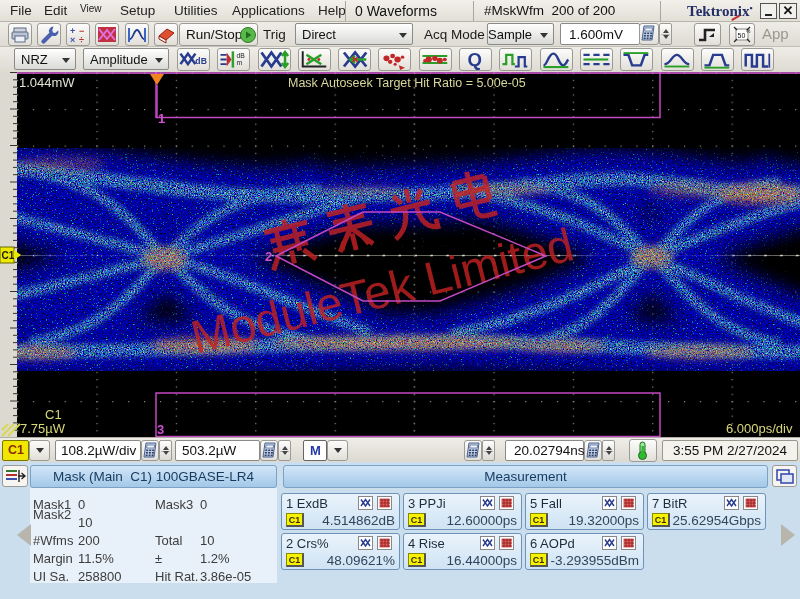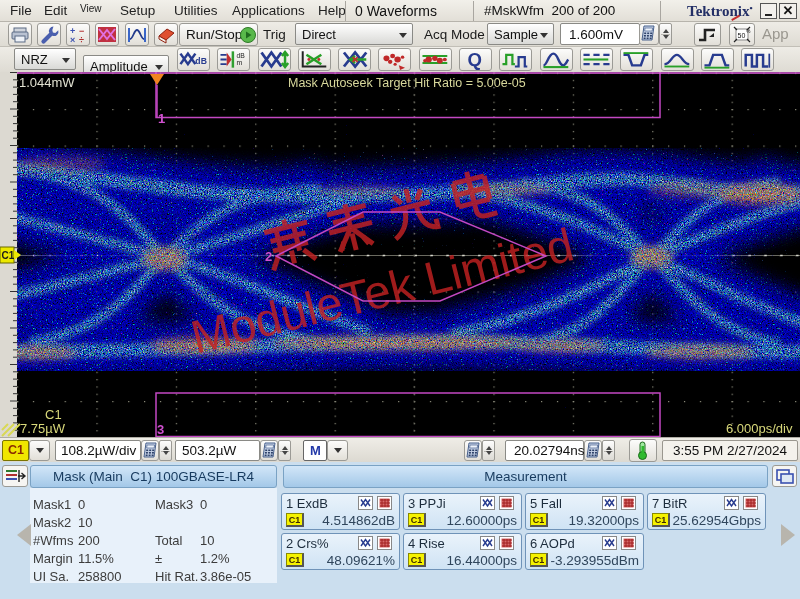--- a/index.html
+++ b/index.html
@@ -72,21 +72,21 @@
           <path d="M6 4.5 L11.5 8 L6 11.5 Z" fill="#1f6a1f"></path>
         </svg>
       </div>
 <div class="lbl" style="left:263px;top:5px;">Trig</div>
 <div class="dd" style="left:295px;top:1px;width:118px;height:22px;">
         <span style="position:absolute;left:6px;top:3px;">Direct</span>
         <span class="ar"></span>
       </div>
 <div class="lbl" style="left:424px;top:5px;">Acq Mode</div>
 <div class="dd" style="left:487px;top:1px;width:67px;height:22px;">
-        <span style="position:absolute;left:6px;top:3px;">Sample</span>
+        <span style="position:absolute;left:0;top:3px;">Sample</span>
         <span class="ar"></span>
       </div>
 <div class="fld" style="left:560px;top:1px;width:80px;height:22px;">
         <span style="position:absolute;left:8px;top:3px;">1.600mV</span>
       </div>
 <div class="btn" style="left:639px;top:1px;width:20px;height:22px;"><svg width="16" height="18" viewBox="0 0 16 18">
           <path d="M4 2 L14 2 L12 16 L2 16 Z" fill="#c8d4e8" stroke="#47608c"></path>
           <path d="M5 4 L12.6 4 L12.2 7 L4.7 7 Z" fill="#eef4fc" stroke="#47608c" stroke-width="0.7"></path>
           <g fill="#2c4068">
             <rect x="4.2" y="8.5" width="2" height="1.6"></rect>
@@ -115,21 +115,21 @@
             <path d="M4 3 l3 3 M20 3 l-3 3 M4 18 l3 -3 M20 18 l-3 -3"></path>
           </g>
         </svg></div>
 <div class="abs" style="left:762px;top:3px;font-size:15px;color:#9a978f;">App</div>
 </div>
 <div class="abs" style="left:0;top:47px;width:800px;height:25px;background:linear-gradient(#eeece6,#dedbd3);">
 <div class="dd" style="left:14px;top:1px;width:62px;height:22px;">
         <span style="position:absolute;left:6px;top:3px;">NRZ</span>
         <span class="ar"></span>
       </div>
-<div class="dd" style="left:83px;top:1px;width:86px;height:22px;margin-top:7px;">
+<div class="dd" style="left:83px;top:1px;width:86px;height:22px;">
         <span style="position:absolute;left:6px;top:3px;">Amplitude</span>
         <span class="ar"></span>
       </div>
 <div class="btn" style="left:177px;top:1px;width:33px;height:23px;"><svg width="31" height="21" viewBox="0 0 25 18" preserveAspectRatio="none">
           <path d="M2 4 L8 13 L14 4 M2 13 L8 4 L14 13" stroke="#273b8f" stroke-width="2" fill="none"></path>
           <text x="14" y="13" font-size="7" font-weight="bold" fill="#273b8f">dB</text>
         </svg></div>
 <div class="btn" style="left:217px;top:1px;width:33px;height:23px;"><svg width="31" height="21" viewBox="0 0 25 18" preserveAspectRatio="none">
           <path d="M2 5 h5 M2 9 h5 M2 13 h5" stroke="#273b8f" stroke-width="1.6"></path>
           <path d="M7 3 L11 9 L7 15 Z" fill="#c03030"></path>
@@ -571,21 +571,21 @@
             <path d="M3 13 H14" stroke="#3a50b0"></path>
           </g>
           <path d="M16 4 V16 M15 10 L21 10 M18.5 7 L22 10 L18.5 13" stroke="#222" stroke-width="1.4" fill="none"></path>
         </svg></div>
 <div class="abs" style="left:30px;top:3px;width:247px;height:23px;background:linear-gradient(#d2e6f8,#a3c8e8);border:1px solid #7aa2c4;border-radius:3px;text-align:center;font-size:13.5px;color:#173a5e;line-height:22px;">Mask (Main&nbsp; C1) 100GBASE-LR4</div>
 <div class="abs" style="left:30px;top:26px;width:247px;height:95px;background:#e8f1fa;"></div>
 <div class="abs" style="left:33px;top:35px;font-size:13px;color:#3c3c3c;">Mask1</div>
 <div class="abs" style="left:78px;top:35px;font-size:13px;color:#3c3c3c;">0</div>
 <div class="abs" style="left:155px;top:35px;font-size:13px;color:#3c3c3c;">Mask3</div>
 <div class="abs" style="left:200px;top:35px;font-size:13px;color:#3c3c3c;">0</div>
-<div class="abs" style="left:33px;top:53px;font-size:13px;color:#3c3c3c;">Mask2</div>
+<div class="abs" style="left:33px;top:45px;font-size:13px;color:#3c3c3c;">Mask2</div>
 <div class="abs" style="left:78px;top:53px;font-size:13px;color:#3c3c3c;">10</div>
 <div class="abs" style="left:33px;top:71px;font-size:13px;color:#3c3c3c;">#Wfms</div>
 <div class="abs" style="left:78px;top:71px;font-size:13px;color:#3c3c3c;">200</div>
 <div class="abs" style="left:155px;top:71px;font-size:13px;color:#3c3c3c;">Total</div>
 <div class="abs" style="left:200px;top:71px;font-size:13px;color:#3c3c3c;">10</div>
 <div class="abs" style="left:33px;top:89px;font-size:13px;color:#3c3c3c;">Margin</div>
 <div class="abs" style="left:78px;top:89px;font-size:13px;color:#3c3c3c;">11.5%</div>
 <div class="abs" style="left:155px;top:89px;font-size:13px;color:#3c3c3c;">±</div>
 <div class="abs" style="left:200px;top:89px;font-size:13px;color:#3c3c3c;">1.2%</div>
 <div class="abs" style="left:33px;top:107px;font-size:13px;color:#3c3c3c;">UI Sa.</div>

